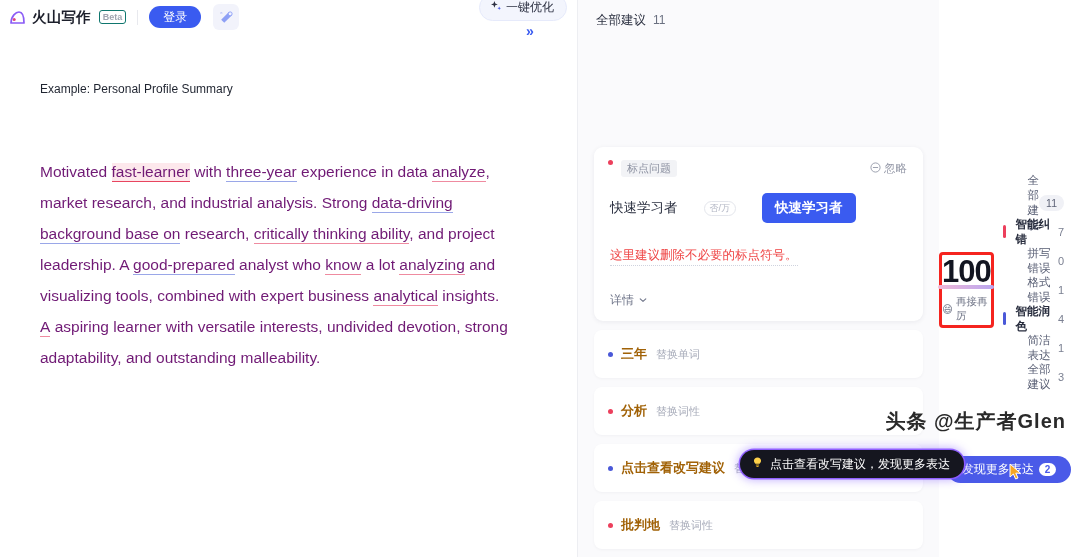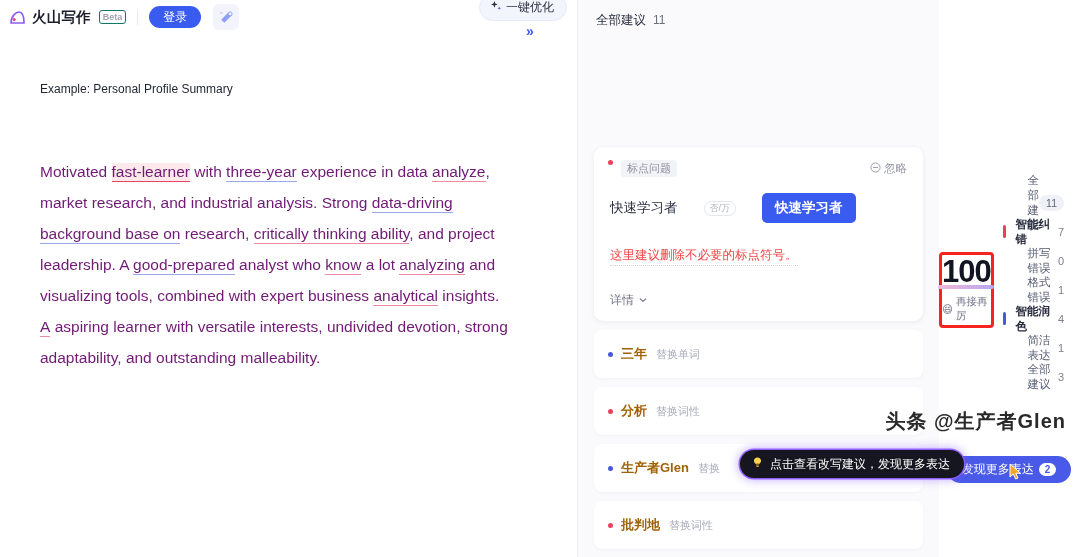--- a/index.html
+++ b/index.html
@@ -393,21 +393,21 @@
             <span class="word">三年</span>
             <span class="act">替换单词</span>
           </div>
           <div class="sugg-item">
             <span class="dot red"></span>
             <span class="word">分析</span>
             <span class="act">替换词性</span>
           </div>
           <div class="sugg-item">
             <span class="dot blue"></span>
-            <span class="word">生产者Glen</span>
+            <span class="word">点击查看改写建议</span>
             <span class="act">替换</span>
           </div>
           <div class="sugg-item">
             <span class="dot red"></span>
             <span class="word">批判地</span>
             <span class="act">替换词性</span>
           </div>
         </div>
     </div>
 

